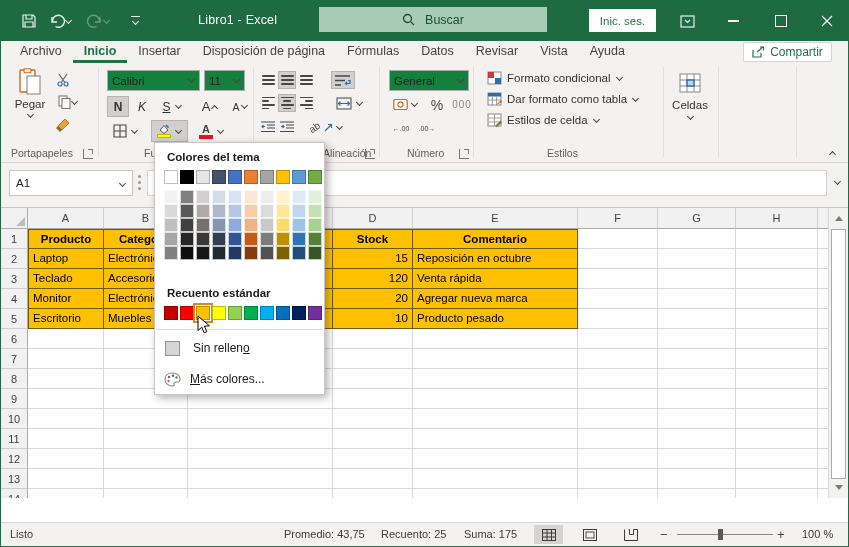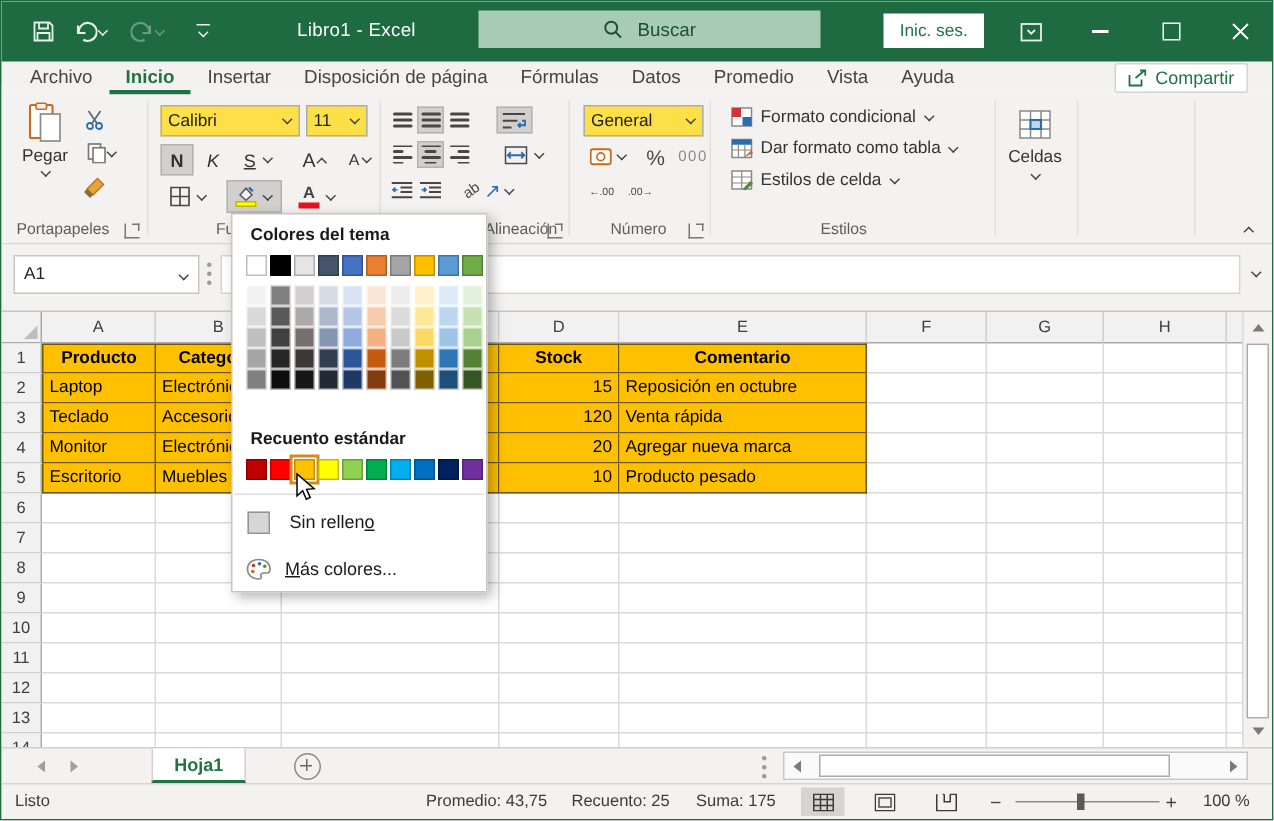--- a/index.html
+++ b/index.html
@@ -32,21 +32,21 @@
   #share{position:absolute;left:742px;top:1px;width:89px;height:20px;background:#fff;border:1px solid #d6d4d2;
          border-radius:2px;display:flex;align-items:center;justify-content:center;gap:5px;
          color:#217346;font-size:12px;font-family:inherit;}
 
   
   #ribbon{position:absolute;left:0;top:62px;width:100%;height:99px;background:#F3F2F1;border-bottom:1px solid #d8d6d4;box-sizing:content-box;}
   .vsep{position:absolute;top:4px;width:1px;height:90px;background:#e1dfdd;}
   .glabel{position:absolute;top:84px;font-size:10.5px;color:#605E5C;}
   .launcher{position:absolute;top:86px;width:9px;height:9px;border-left:1px solid #777;border-bottom:1px solid #777;}
   .launcher::after{content:"";position:absolute;right:0;top:0;width:4px;height:4px;border-right:1px solid #777;border-top:1px solid #777;}
-  .combo{position:absolute;height:21px;background:#fde047;border:1px solid #ACACAC;font-size:11.5px;color:#222;
+  .combo{position:absolute;height:21px;background:#15803d;border:1px solid #ACACAC;font-size:11.5px;color:#222;
          display:flex;align-items:center;padding:0 4px;box-sizing:border-box;justify-content:space-between;}
   .rbtn{position:absolute;display:flex;align-items:center;justify-content:center;border:1px solid transparent;box-sizing:border-box;}
   .rbtn.pressed{background:#D2D0CE;border-color:#b5b3b1;}
   .fletter{font-size:12px;color:#333;}
   .bars{display:inline-block;}
   .bars i{display:block;height:1.6px;background:#474747;margin:2.2px 0;border-radius:1px;}
   .bars.c i:nth-child(even){width:60%;margin-left:auto;margin-right:auto;}
   .bars.l i:nth-child(even){width:60%;}
   .bars.r i:nth-child(even){width:60%;margin-left:auto;}
   .stylebtn{position:absolute;display:flex;align-items:center;gap:5px;font-size:11.5px;color:#333;}
@@ -175,21 +175,21 @@
   </div>
 
   <div id="tabrow">
     <div id="tabs">
         <span class="tab">Archivo</span>
         <span class="tab active">Inicio</span>
         <span class="tab">Insertar</span>
         <span class="tab">Disposición de página</span>
         <span class="tab">Fórmulas</span>
         <span class="tab">Datos</span>
-        <span class="tab">Promedio</span>
+        <span class="tab">Revisar</span>
         <span class="tab">Vista</span>
         <span class="tab">Ayuda</span>
       </div>
     <button id="share">
       <svg width="13" height="12" viewBox="0 0 13 12">
           <path d="M1 4 v7 h8 v-4" fill="none" stroke="#217346" stroke-width="1.2"></path>
           <path d="M5 6 L11 1 M8 1 h3.5 v3.5" fill="none" stroke="#217346" stroke-width="1.2"></path>
         </svg>
       <span>Compartir</span>
     </button>
@@ -526,34 +526,20 @@
         <div class="gcell" style="left: 412px; top: 101px; width: 165px; background: rgb(255, 192, 0); text-align: left;">Producto pesado</div>
       </div>
   </div>
 
   <div id="vscroll">
     <span class="tri" style="left:6px;top:8px;border-left:4px solid transparent;border-right:4px solid transparent;border-bottom:5px solid #7a7a7a"></span>
     <div id="vthumb"></div>
     <span class="tri" style="left:6px;bottom:8px;border-left:4px solid transparent;border-right:4px solid transparent;border-top:5px solid #7a7a7a"></span>
   </div>
 
-  <div id="tabsrow">
-    <span class="tri" style="left:24px;top:8px;border-top:4px solid transparent;border-bottom:4px solid transparent;border-right:5px solid #a0a0a0"></span>
-    <span class="tri" style="left:46px;top:8px;border-top:4px solid transparent;border-bottom:4px solid transparent;border-left:5px solid #a0a0a0"></span>
-    <div id="sheettab">
-      <span>Hoja1</span>
-    </div>
-    <span id="addsheet"></span>
-    <span class="vdots" style="left:507px;top:11px"></span>
-    <div id="hscroll">
-      <span class="tri" style="left:6px;top:5px;border-top:4px solid transparent;border-bottom:4px solid transparent;border-right:5px solid #7a7a7a"></span>
-      <div id="hthumb"></div>
-      <span class="tri" style="right:6px;top:5px;border-top:4px solid transparent;border-bottom:4px solid transparent;border-left:5px solid #7a7a7a"></span>
-    </div>
-  </div>
 
   <div id="statusbar">
     <span class="stxt" style="left:9px">Listo</span>
     <span class="stxt" style="left:283px">Promedio: 43,75</span>
     <span class="stxt" style="left:380px">Recuento: 25</span>
     <span class="stxt" style="left:463px">Suma: 175</span>
     <span class="viewbtn pressed" style="left:533px">
       <svg width="14" height="12" viewBox="0 0 14 12">
           <rect x="0.5" y="0.5" width="13" height="11" fill="none" stroke="#3b3b3b"></rect>
           <path d="M0.5 4 h13 M0.5 8 h13 M5 0.5 v11 M9.5 0.5 v11" stroke="#3b3b3b" stroke-width="1"></path>

